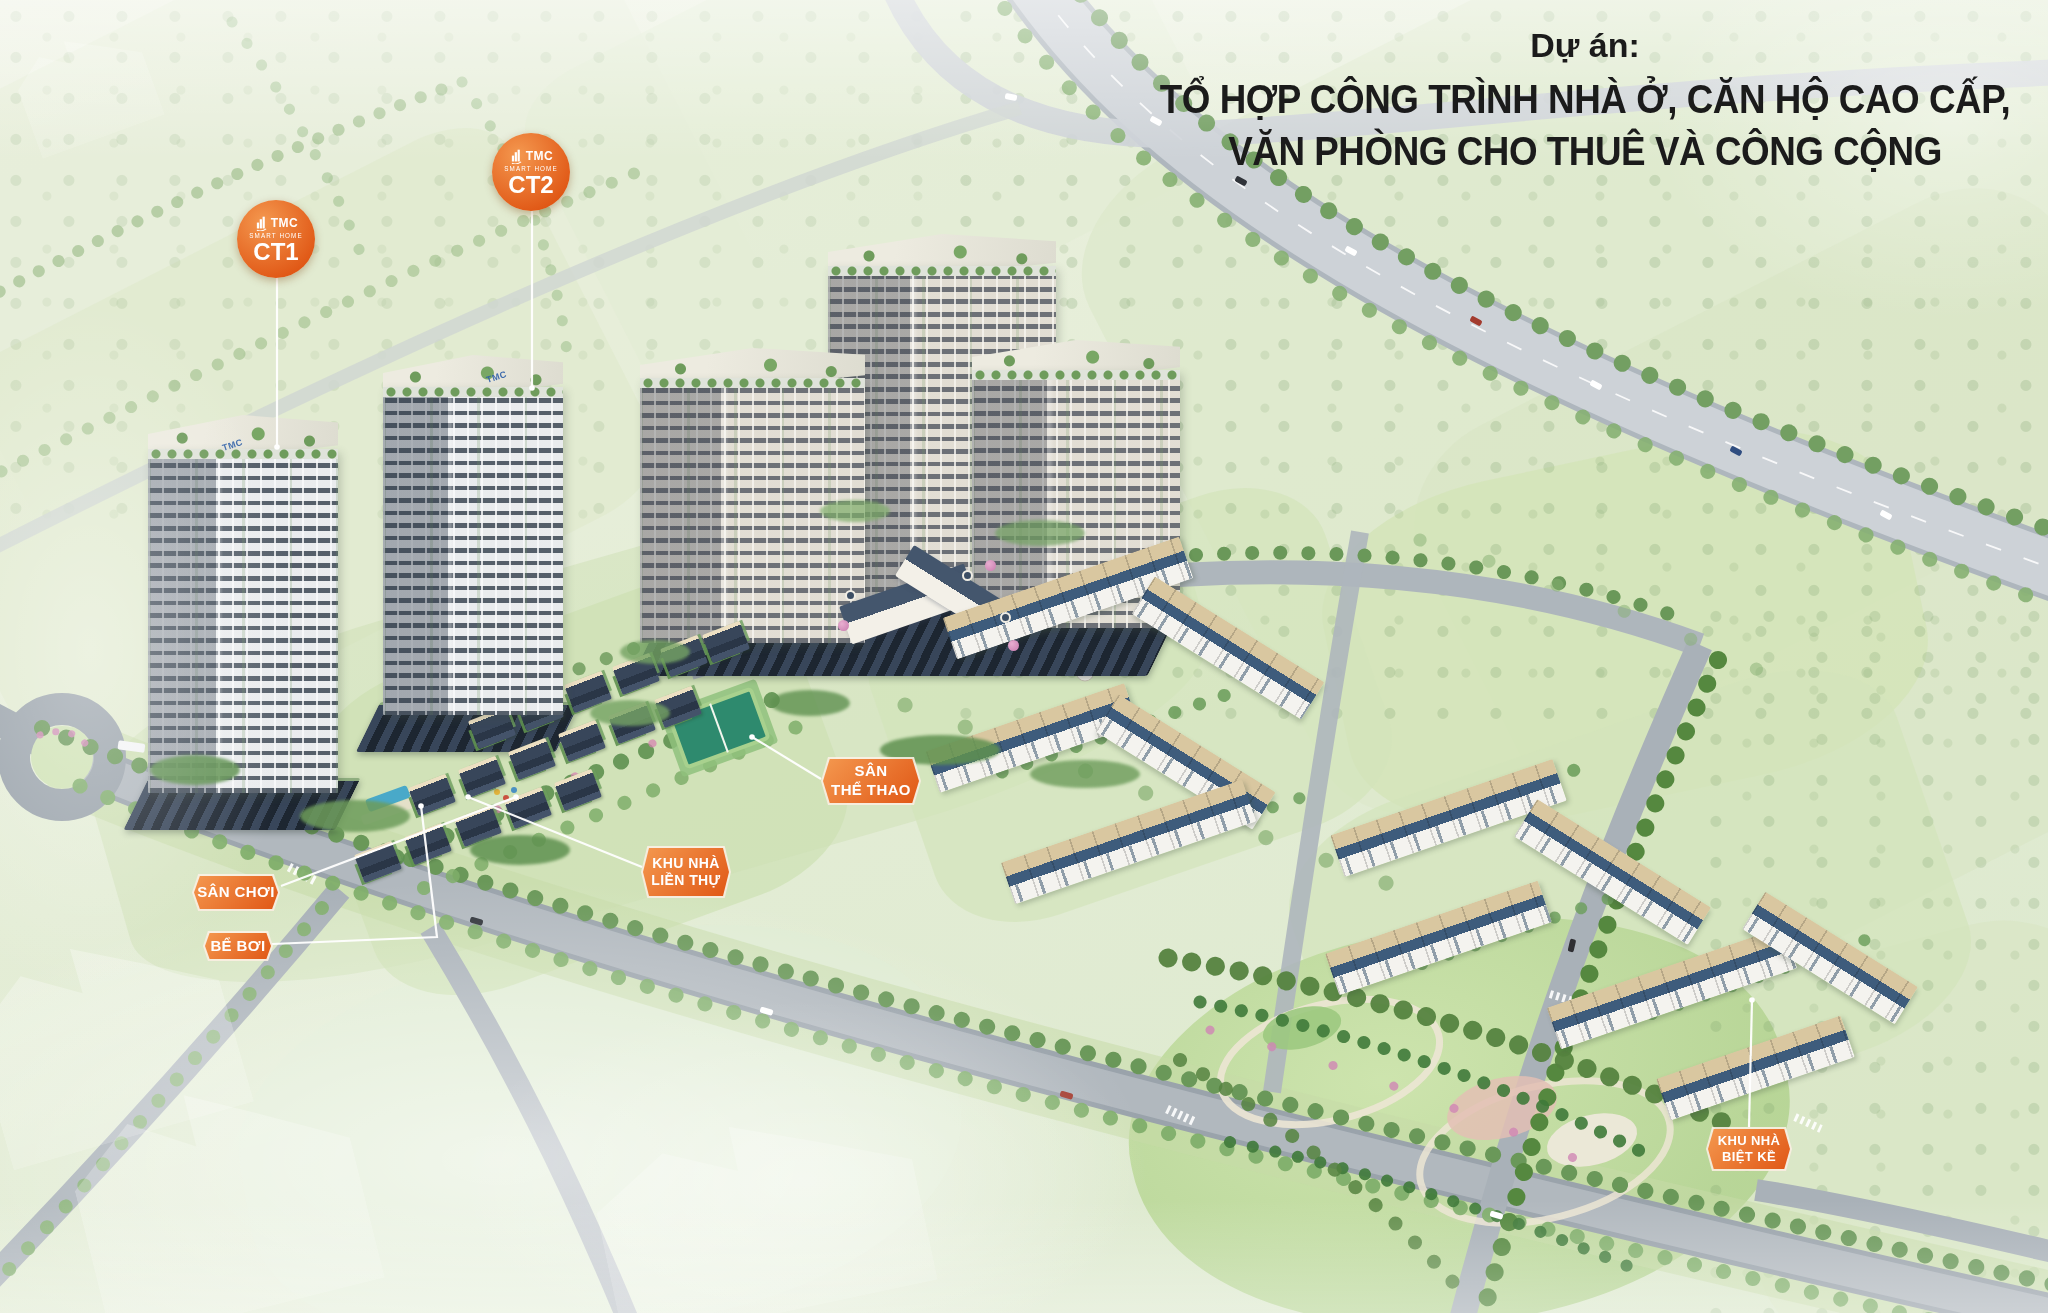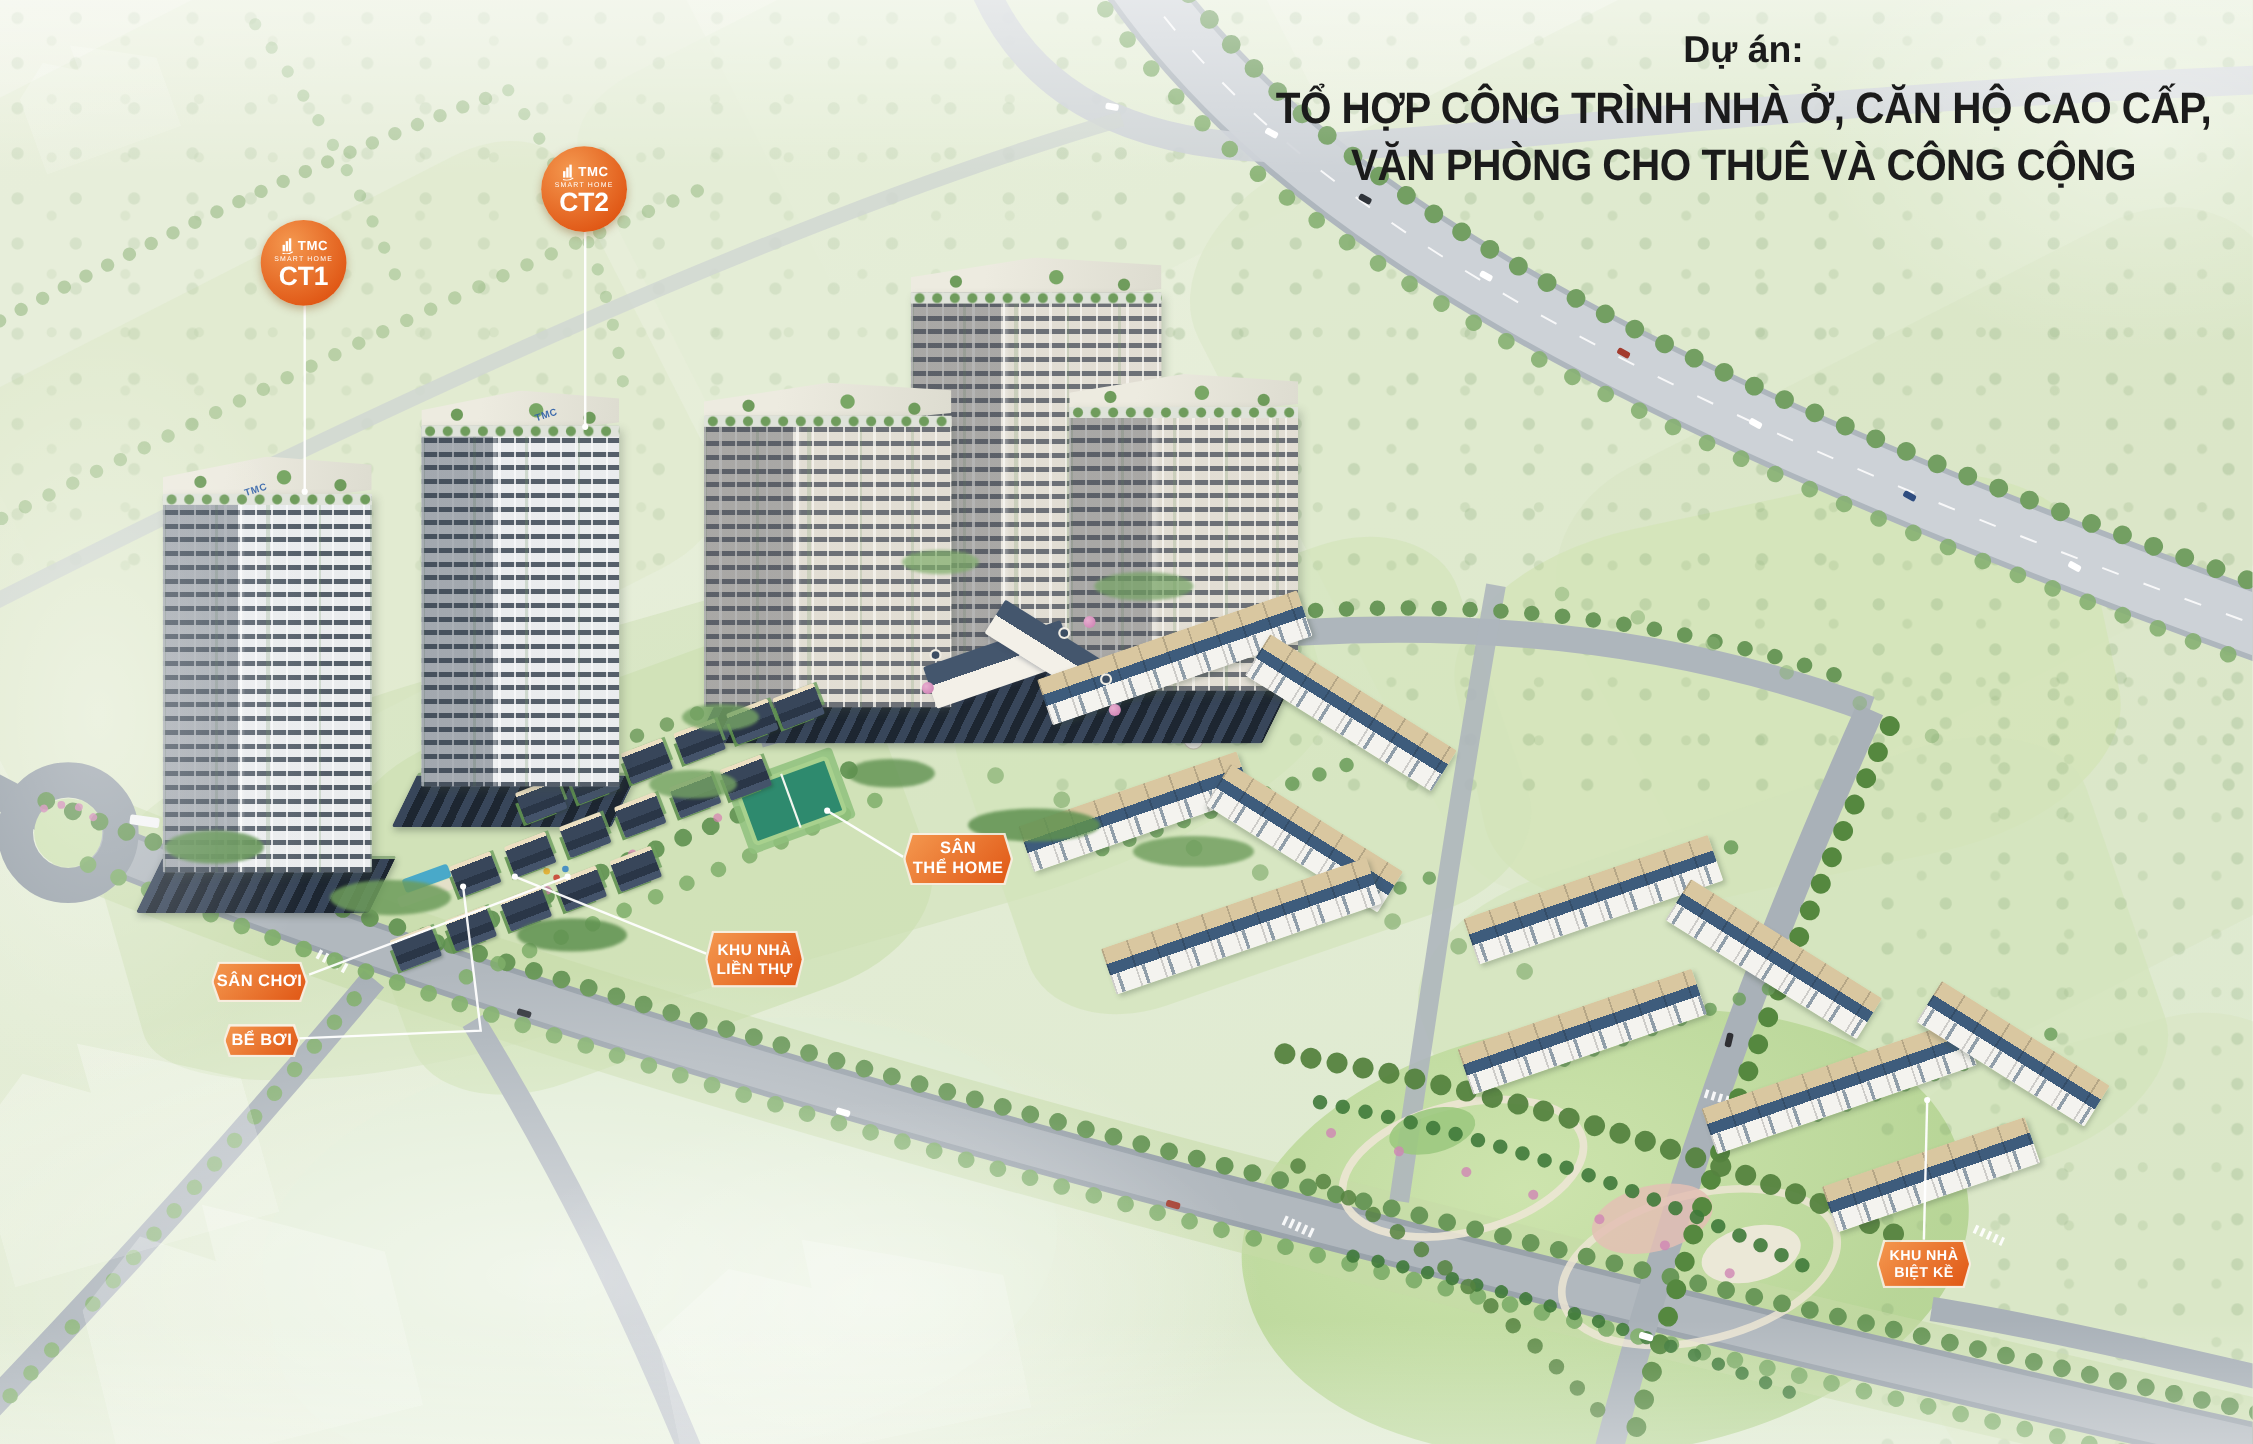--- a/index.html
+++ b/index.html
@@ -369,21 +369,21 @@
     </div>
   <div class="tag" style="left:641px;top:846px;width:90px;height:52px;font-size:14px">
     <div class="tag-inner">
         <div class="tag-line">KHU NHÀ</div>
       <div class="tag-line">LIỀN THỰ</div>
       </div>
     </div>
   <div class="tag" style="left:821px;top:757px;width:100px;height:48px;font-size:15px">
     <div class="tag-inner">
         <div class="tag-line">SÂN</div>
-      <div class="tag-line">THỂ HOME</div>
+      <div class="tag-line">THỂ THAO</div>
       </div>
     </div>
   <div class="tag" style="left:1706px;top:1127px;width:86px;height:44px;font-size:13px">
     <div class="tag-inner">
         <div class="tag-line">KHU NHÀ</div>
       <div class="tag-line">BIỆT KỀ</div>
       </div>
     </div>
 
   <div class="title-block">

